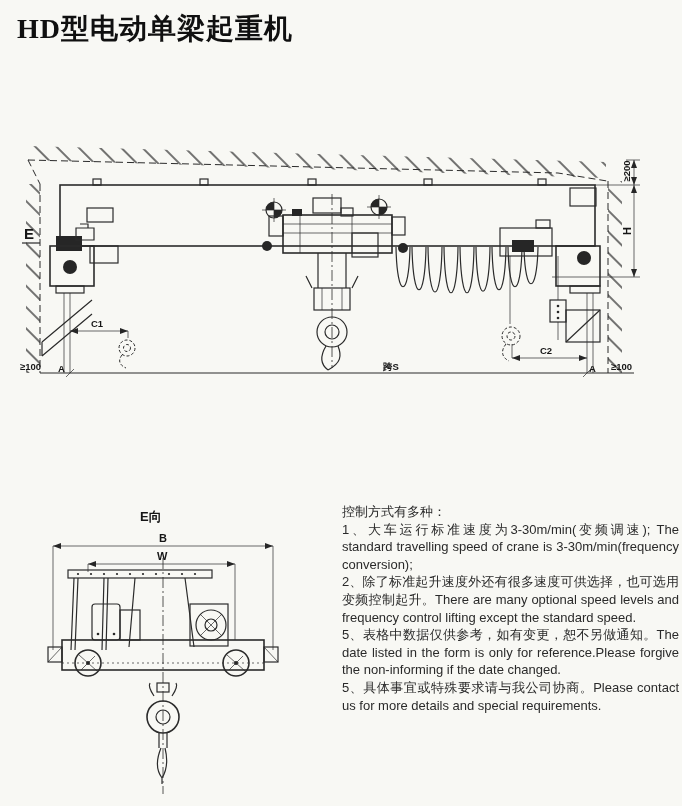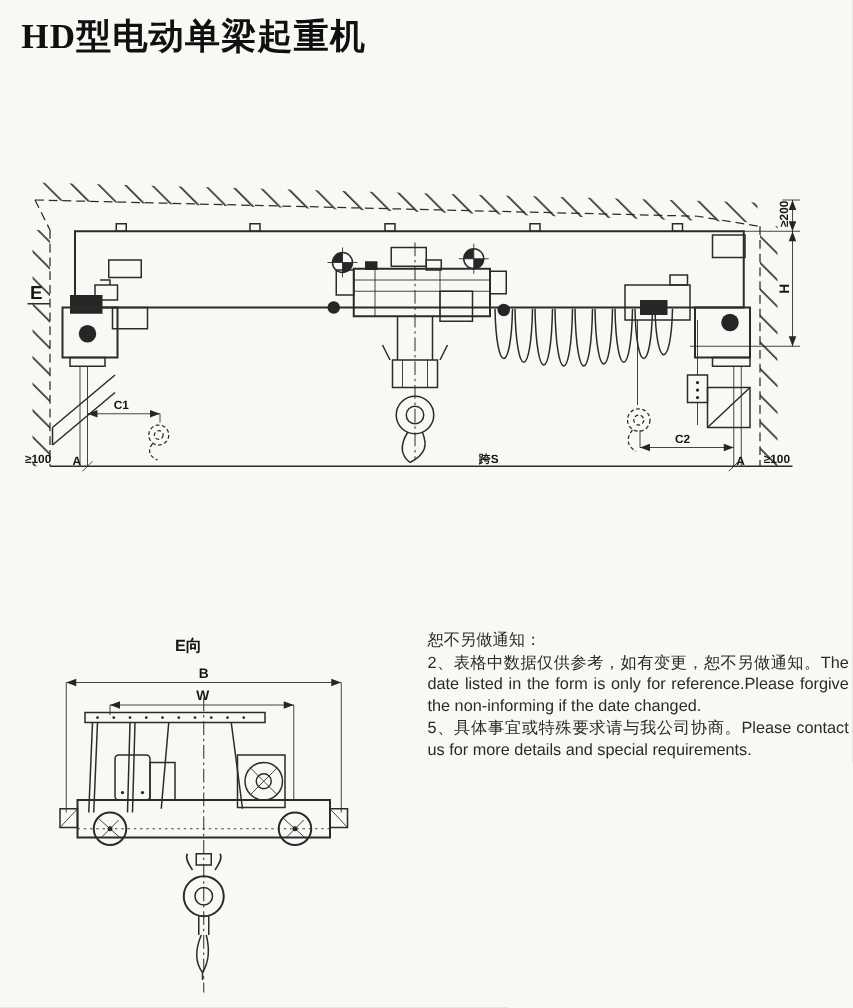--- a/index.html
+++ b/index.html
@@ -287,18 +287,20 @@
       <circle class="thick" cx="143" cy="217" r="16"></circle>
       <circle class="ln" cx="143" cy="217" r="7"></circle>
       <path class="ln" d="M139,233 V248 M147,233 V248"></path>
       <path class="ln" d="M141,248 C136,260 136,270 142,278 M145,248 C148,260 147,270 142,278 M142,278 V284"></path>
     </g>
 
     <path class="cl" d="M143,58 V294"></path>
   </svg>
 
   <div class="notes">
-    <p class="heading">恕不另做通知：</p>
-    <p>2、表格中数据仅供参考，如有变更，恕不另做通知。The date listed in the form is only for reference.Please forgive the non-informing if the date changed.</p>
+    <p class="heading">控制方式有多种：</p>
+    <p>1、大车运行标准速度为3-30m/min(变频调速); The standard travelling speed of crane is 3-30m/min(frequency conversion);</p>
+    <p>2、除了标准起升速度外还有很多速度可供选择，也可选用变频控制起升。There are many optional speed levels and frequency control lifting except the standard speed.</p>
+    <p>5、表格中数据仅供参考，如有变更，恕不另做通知。The date listed in the form is only for reference.Please forgive the non-informing if the date changed.</p>
     <p>5、具体事宜或特殊要求请与我公司协商。Please contact us for more details and special requirements.</p>
   </div>
 
 </div>
 
 </body></html>

